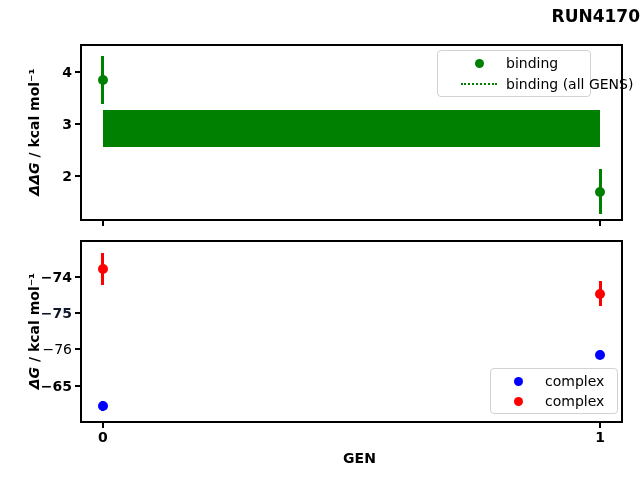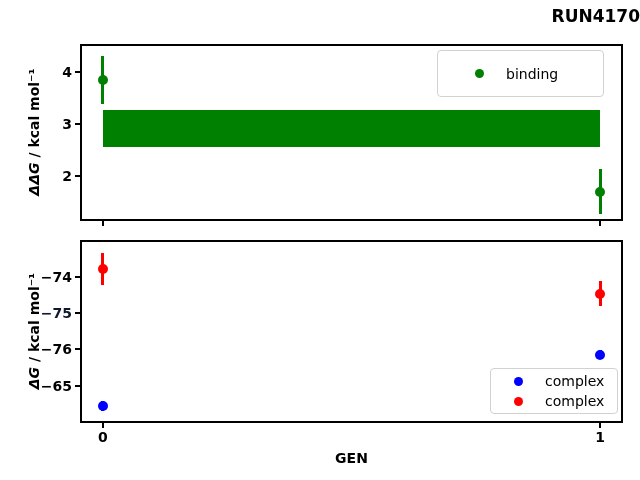--- a/index.html
+++ b/index.html
@@ -22,21 +22,21 @@
   .fig-title {
     position: absolute;
     left: 0; top: 6px; width: 640px;
     text-align: right;
     font-size: 17px;
     font-weight: bold;
     color: #000000;
   }
   .xlabel {
     position: absolute;
-    left: 80px; top: 450px; width: 543px; height: 18px;
+    left: 88px; top: 450px; width: 543px; height: 18px;
     text-align: center;
     font-size: 14px;
     font-weight: bold;
     color: #000000;
   }
   .ylabel {
     position: absolute;
     width: 240px; height: 20px;
     line-height: 20px;
     text-align: center;
@@ -54,21 +54,21 @@
     box-sizing: border-box;
     background: rgba(255,255,255,0.9);
     border: 1px solid #d2d2d2;
     border-radius: 4px;
     padding: 2px 6px;
     display: flex;
     flex-direction: column;
     justify-content: space-around;
     z-index: 5;
   }
-  #legend-0 { left: 437px; top: 50px;  width: 167px; height: 47px; padding-left: 20px; }
+  #legend-0 { left: 437px; top: 50px;  width: 154px; height: 47px; padding-left: 20px; }
   #legend-1 { left: 490px; top: 368px; width: 128px; height: 46px; }
   .legend-row { display: flex; align-items: center; height: 21px; }
   .swatch-box {
     width: 42px; margin-right: 6px;
     display: flex; align-items: center; justify-content: center;
     flex: none;
   }
   .swatch-dot { width: 9px; height: 9px; border-radius: 50%; }
   .swatch-dotted { width: 36px; height: 0; border-top: 2px dotted #008000; }
   .legend-label { font-size: 14px; color: #000000; white-space: nowrap; }
@@ -88,20 +88,26 @@
   <div id="ylabel-1" class="ylabel"><span class="math">ΔG</span><span> / kcal mol⁻¹</span></div>
 
   <div class="xlabel">GEN</div>
 
   <div id="legend-0" class="legend">
     <div class="legend-row">
       <span class="swatch-box">
           <span class="swatch-dot" style="background-color: rgb(0, 128, 0);"></span>
         </span>
       <span class="legend-label">binding</span>
+    </div>
+    <div class="legend-row">
+      <span class="swatch-box">
+          <span class="swatch-dotted" style="border-top-color: rgb(0, 128, 0);"></span>
+        </span>
+      <span class="legend-label">binding (all GENS)</span>
     </div>
   </div>
 
   <div id="legend-1" class="legend">
     <div class="legend-row">
       <span class="swatch-box">
           <span class="swatch-dot" style="background-color: rgb(0, 0, 255);"></span>
         </span>
       <span class="legend-label">complex</span>
     </div>
@@ -124,21 +130,21 @@
     <div style="position: absolute; left: 102.874px; top: 109.594px; width: 497.253px; height: 36.9618px; background: rgb(0, 128, 0);"></div>
     <div style="position: absolute; left: 101.374px; top: 56.4941px; width: 3px; height: 47.8941px; background: rgb(0, 128, 0);"></div>
     <div style="position: absolute; left: 97.8736px; top: 75.4412px; width: 10px; height: 10px; background: rgb(0, 128, 0); border-radius: 50%;"></div>
     <div style="position: absolute; left: 598.626px; top: 169.462px; width: 3px; height: 44.7706px; background: rgb(0, 128, 0);"></div>
     <div style="position: absolute; left: 595.126px; top: 186.847px; width: 10px; height: 10px; background: rgb(0, 128, 0); border-radius: 50%;"></div>
     <div style="position: absolute; left: 75px; top: 275.673px; width: 5px; height: 2px; background: rgb(0, 0, 0);"></div>
     <div style="position: absolute; left: 28px; top: 267.673px; width: 44px; height: 18px; line-height: 18px; text-align: right; font-size: 14px; font-weight: bold; color: rgb(0, 0, 0);">−74</div>
     <div style="position: absolute; left: 75px; top: 311.982px; width: 5px; height: 2px; background: rgb(0, 0, 0);"></div>
     <div style="position: absolute; left: 28px; top: 303.982px; width: 44px; height: 18px; line-height: 18px; text-align: right; font-size: 14px; font-weight: bold; color: #0f172a;">−75</div>
     <div style="position: absolute; left: 75px; top: 348.292px; width: 5px; height: 2px; background: rgb(0, 0, 0);"></div>
-    <div style="position: absolute; left: 28px; top: 340.292px; width: 44px; height: 18px; line-height: 18px; text-align: right; font-size: 14px; font-weight: bold; color: rgb(0, 0, 0);">−76</div>
+    <div style="position: absolute; left: 28px; top: 340.292px; width: 44px; height: 18px; line-height: 18px; text-align: right; font-size: 14px; font-weight: normal; color: rgb(0, 0, 0);">−76</div>
     <div style="position: absolute; left: 75px; top: 384.601px; width: 5px; height: 2px; background: rgb(0, 0, 0);"></div>
     <div style="position: absolute; left: 28px; top: 376.601px; width: 44px; height: 18px; line-height: 18px; text-align: right; font-size: 14px; font-weight: bold; color: rgb(0, 0, 0);">−65</div>
     <div style="position: absolute; left: 101.874px; top: 423px; width: 2px; height: 5px; background: rgb(0, 0, 0);"></div>
     <div style="position: absolute; left: 87.8736px; top: 429px; width: 30px; height: 16px; line-height: 16px; text-align: center; font-size: 14px; font-weight: bold; color: rgb(0, 0, 0);">0</div>
     <div style="position: absolute; left: 599.126px; top: 423px; width: 2px; height: 5px; background: rgb(0, 0, 0);"></div>
     <div style="position: absolute; left: 585.126px; top: 429px; width: 30px; height: 16px; line-height: 16px; text-align: center; font-size: 14px; font-weight: bold; color: rgb(0, 0, 0);">1</div>
     <div style="position: absolute; left: 101.374px; top: 401.214px; width: 3px; height: 9.44048px; background: rgb(0, 0, 255);"></div>
     <div style="position: absolute; left: 97.8736px; top: 400.935px; width: 10px; height: 10px; background: rgb(0, 0, 255); border-radius: 50%;"></div>
     <div style="position: absolute; left: 598.626px; top: 350.018px; width: 3px; height: 9.44048px; background: rgb(0, 0, 255);"></div>
     <div style="position: absolute; left: 595.126px; top: 349.738px; width: 10px; height: 10px; background: rgb(0, 0, 255); border-radius: 50%;"></div>

